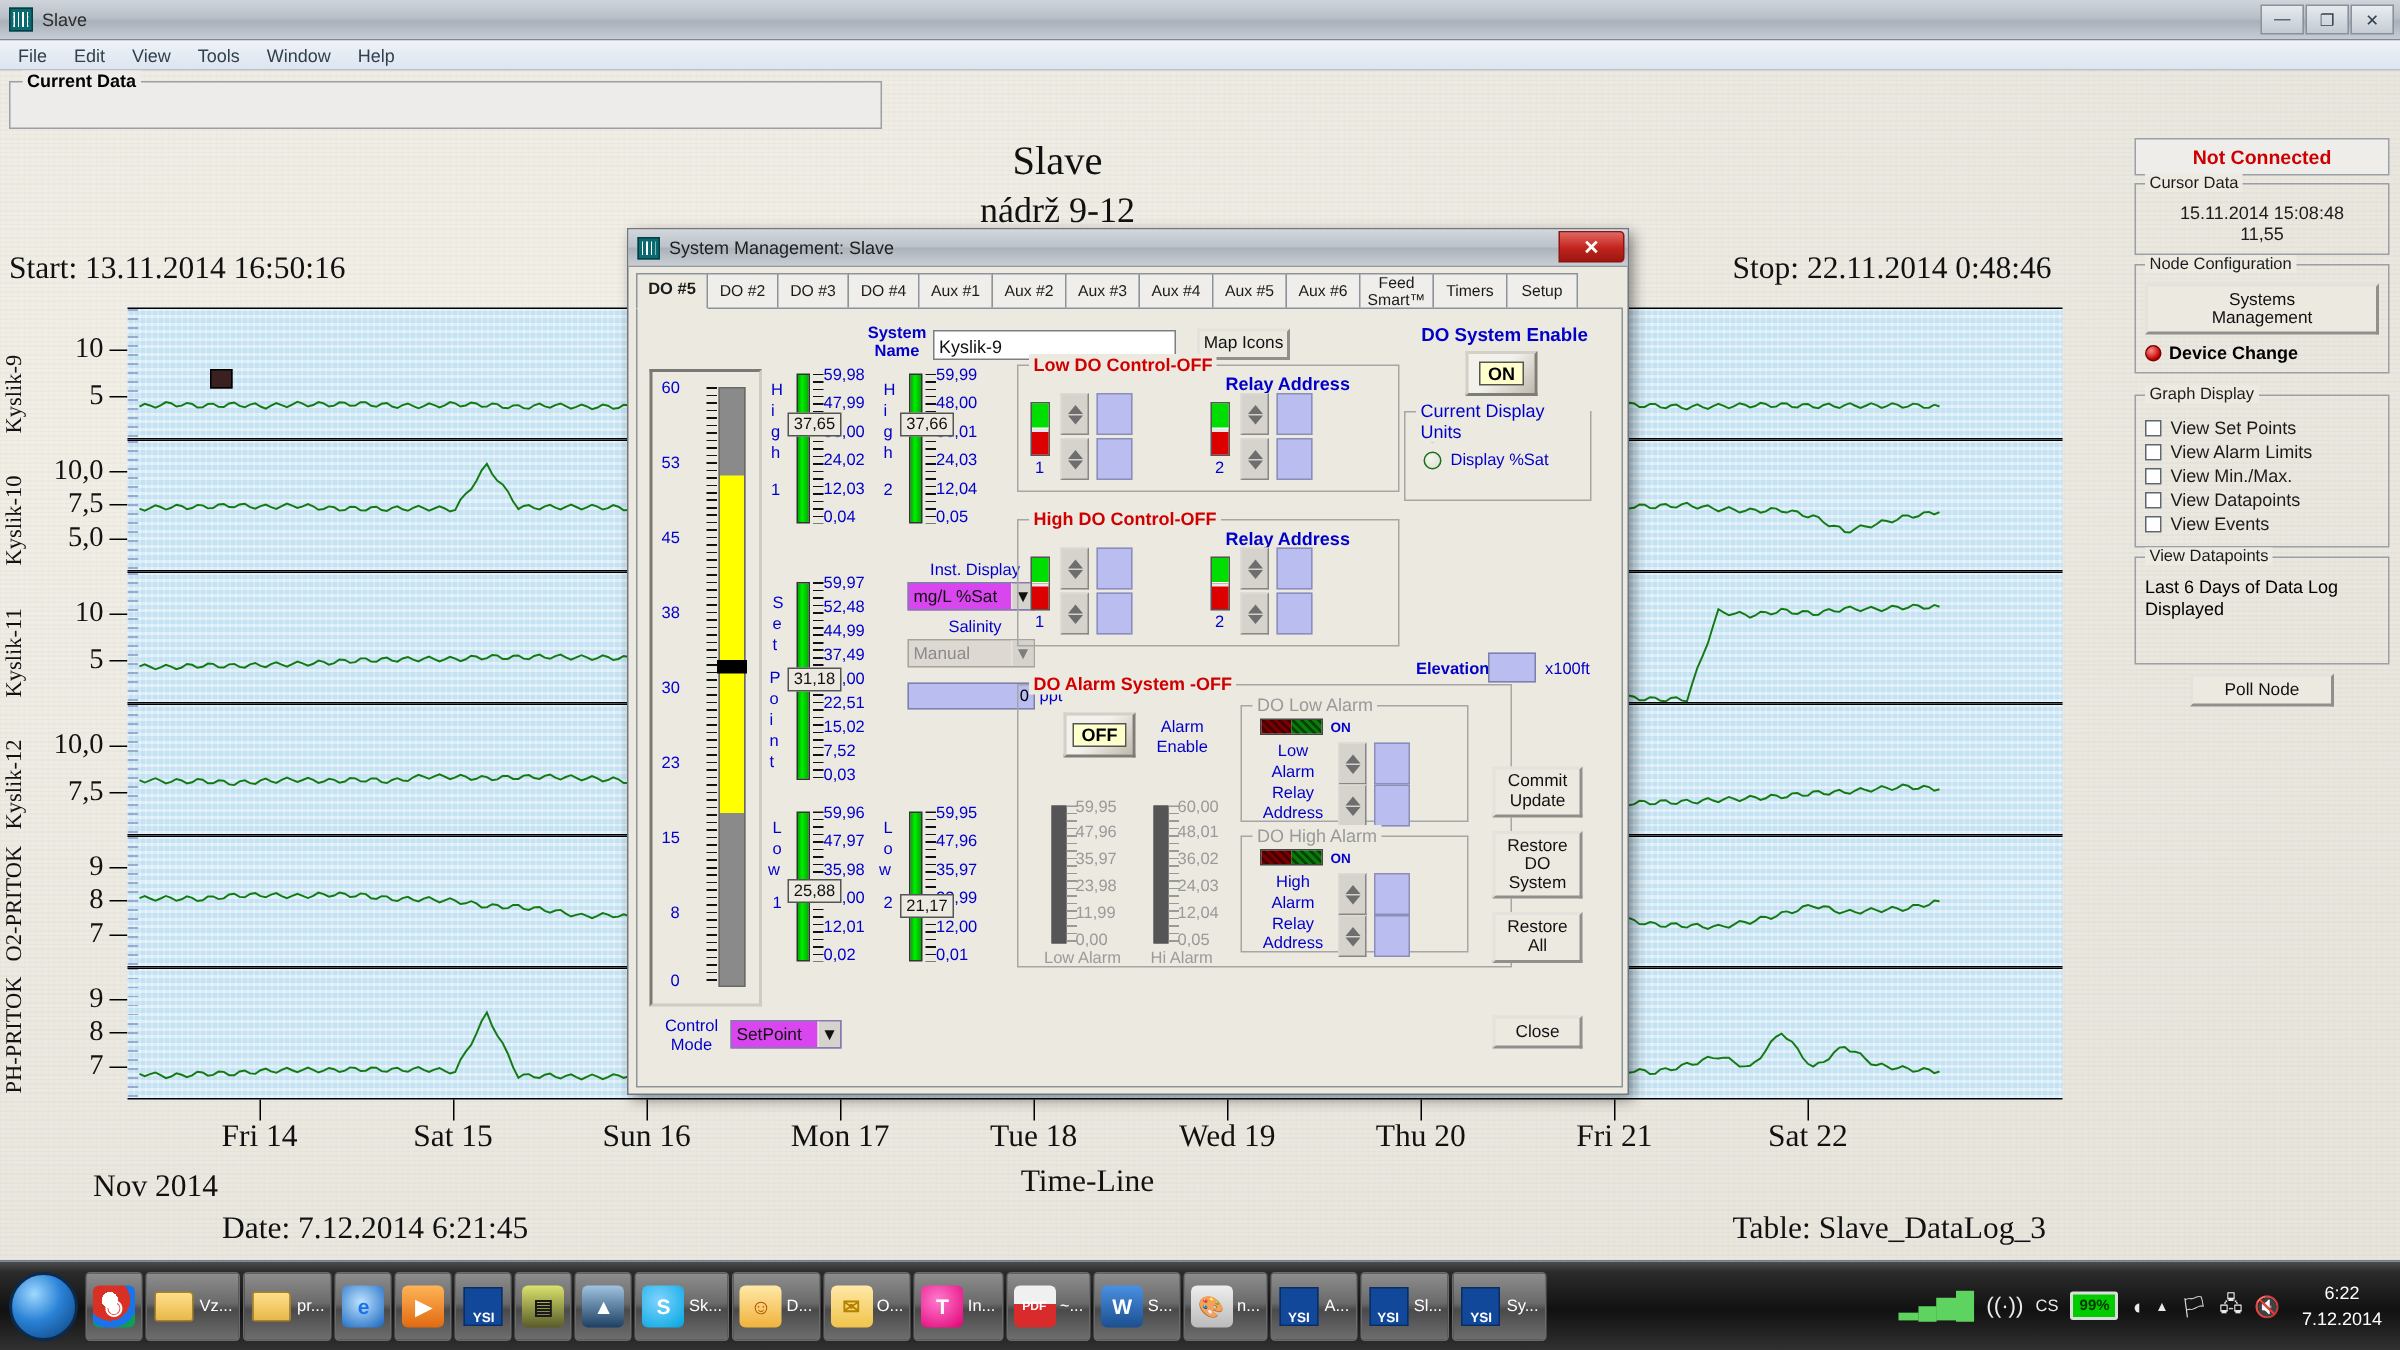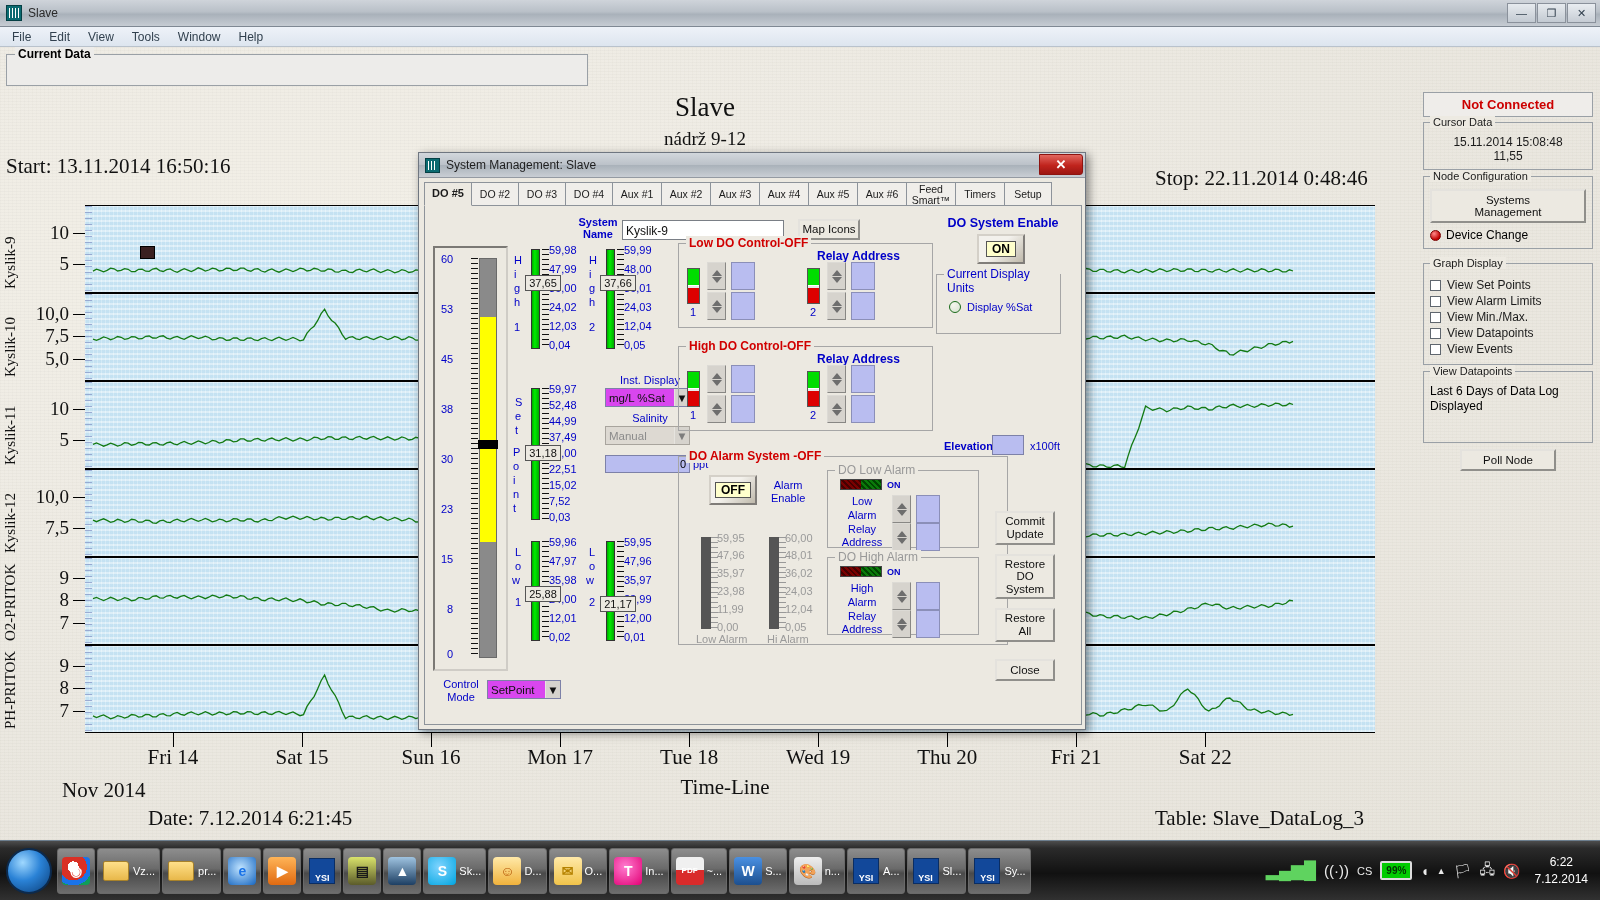--- a/index.html
+++ b/index.html
@@ -61,22 +61,22 @@
   #current-data .legend {
     position:absolute; left:8px; top:-8px; background:#edecea; padding:0 3px;
     font-size:12px; font-weight:bold; color:#000;
   }
 
   
   .serif { font-family:"Liberation Serif", serif; color:#111; }
   #chart-title { position:absolute; left:0; top:92px; width:1410px; text-align:center;
                  font-size:27px; }
   #chart-subtitle { position:absolute; left:0; top:128px; width:1410px; text-align:center;
-                 font-size:19px; }
-  #start-label { position:absolute; left:6px; top:154px; font-size:21px; }
+                 font-size:24px; }
+  #start-label { position:absolute; left:6px; top:166px; font-size:21px; }
   #stop-label  { position:absolute; left:1155px; top:166px; font-size:21px; }
 
   
   #plot-wrap { position:absolute; left:85px; top:205px; width:1290px; height:528px; }
   .panel {
     position:absolute; left:0; width:1290px;
     background:
       repeating-linear-gradient(0deg, rgba(255,255,255,.35) 0 2px, rgba(175,213,235,.18) 2px 5px),
       repeating-linear-gradient(90deg, rgba(255,255,255,.25) 0 1px, rgba(160,205,232,.12) 1px 4px),
       #cfe8f5;
@@ -110,21 +110,21 @@
                     font-size:11px; color:#1b1b1b; }
   .btn3d {
     border:2px outset #e4e2dd; background:#ece9e1; text-align:center;
     font-size:11.5px; padding:3px 2px; color:#111;
   }
   #not-connected {
     border:1px solid #9aa0a6; background:#efedea; text-align:center;
     color:#cc0000; font-weight:bold; font-size:13px; padding:4px 0; margin-bottom:5px;
   }
   .cursor-line { text-align:center; font-size:12px; color:#1b1b1b; }
-  .dev-change { display:flex; align-items:center; gap:5px; margin-top:5px; font-size:12px; }
+  .dev-change { display:flex; align-items:center; gap:5px; margin-top:5px; font-size:12px;font-weight:bold; }
   .red-led { width:11px; height:11px; border-radius:50%;
              background:radial-gradient(circle at 35% 30%, #ff8a8a, #c00000 70%);
              border:1px solid #7a0000; }
   .chk-row { display:flex; align-items:center; gap:6px; margin:2px 0; font-size:12px; color:#1b1b1b; }
   .chk { width:11px; height:11px; border:1px solid #5f666e; background:#fff; flex:none; }
   #poll-node { width:96px; margin:6px auto 0; }
 
   
   #dialog {
     position:absolute; left:418px; top:152px; width:668px; height:578px;
@@ -760,21 +760,21 @@
       <span class="carrow">▼</span>
     </div>
 
     <div class="dlgbtn" style="position:absolute;left:570px;top:305px;width:60px;height:34px;white-space:pre-line">Commit
 Update</div>
     <div class="dlgbtn" style="position:absolute;left:570px;top:348px;width:60px;height:45px;white-space:pre-line">Restore
 DO
 System</div>
     <div class="dlgbtn" style="position:absolute;left:570px;top:402px;width:60px;height:34px;white-space:pre-line">Restore
 All</div>
-    <div class="dlgbtn" style="position:absolute;left:570px;top:453px;width:60px;height:22px">Close</div>
+    <div class="dlgbtn" style="position:absolute;left:570px;top:471px;width:60px;height:22px">Close</div>
   </div>
 </div>
 
 <div id="taskbar">
   <div id="startorb"></div>
   <div id="task-items" style="display:flex;align-items:center">
       <div class="tbtn">
         <span class="tico" style="background: radial-gradient(circle at 40% 35%, rgb(255, 255, 255) 0px, rgb(255, 255, 255) 22%, rgb(217, 48, 37) 22%, rgb(217, 48, 37) 55%, rgb(26, 115, 232) 55%, rgb(26, 115, 232) 75%, rgb(15, 157, 88) 75%); color: rgb(255, 255, 255); border-radius: 4px; font-size: 14px; font-weight: bold;">◉</span>
       </div>
       <div class="tbtn">

